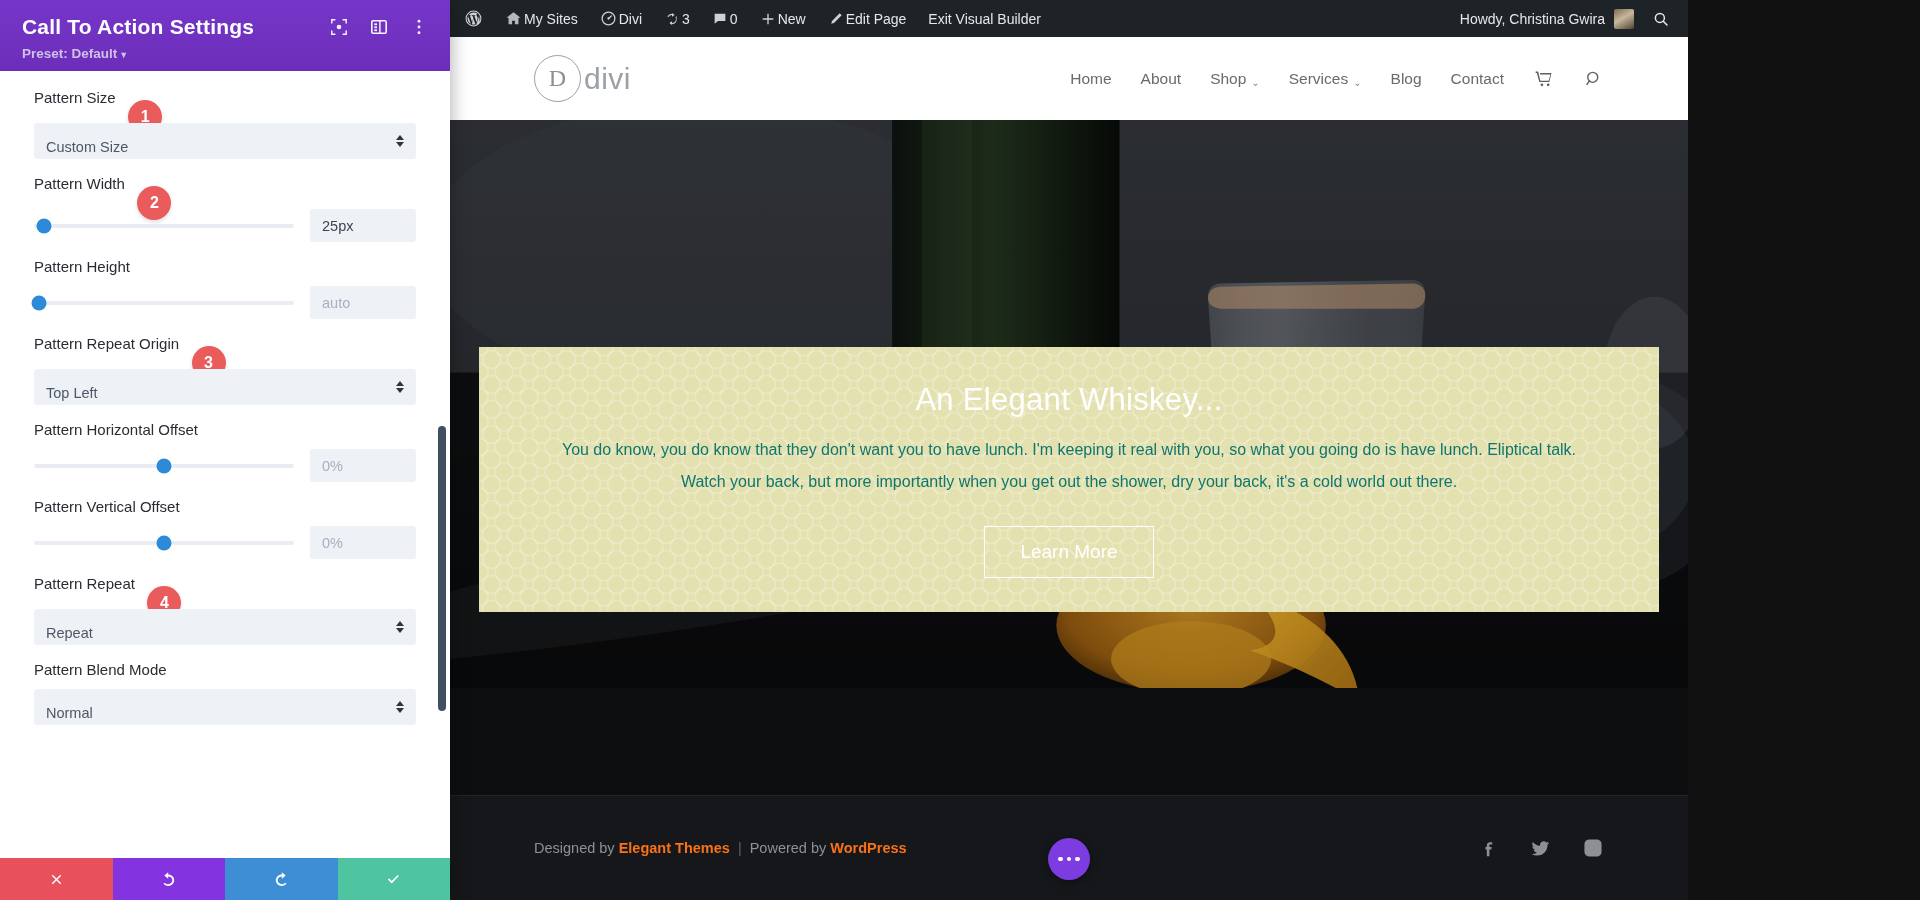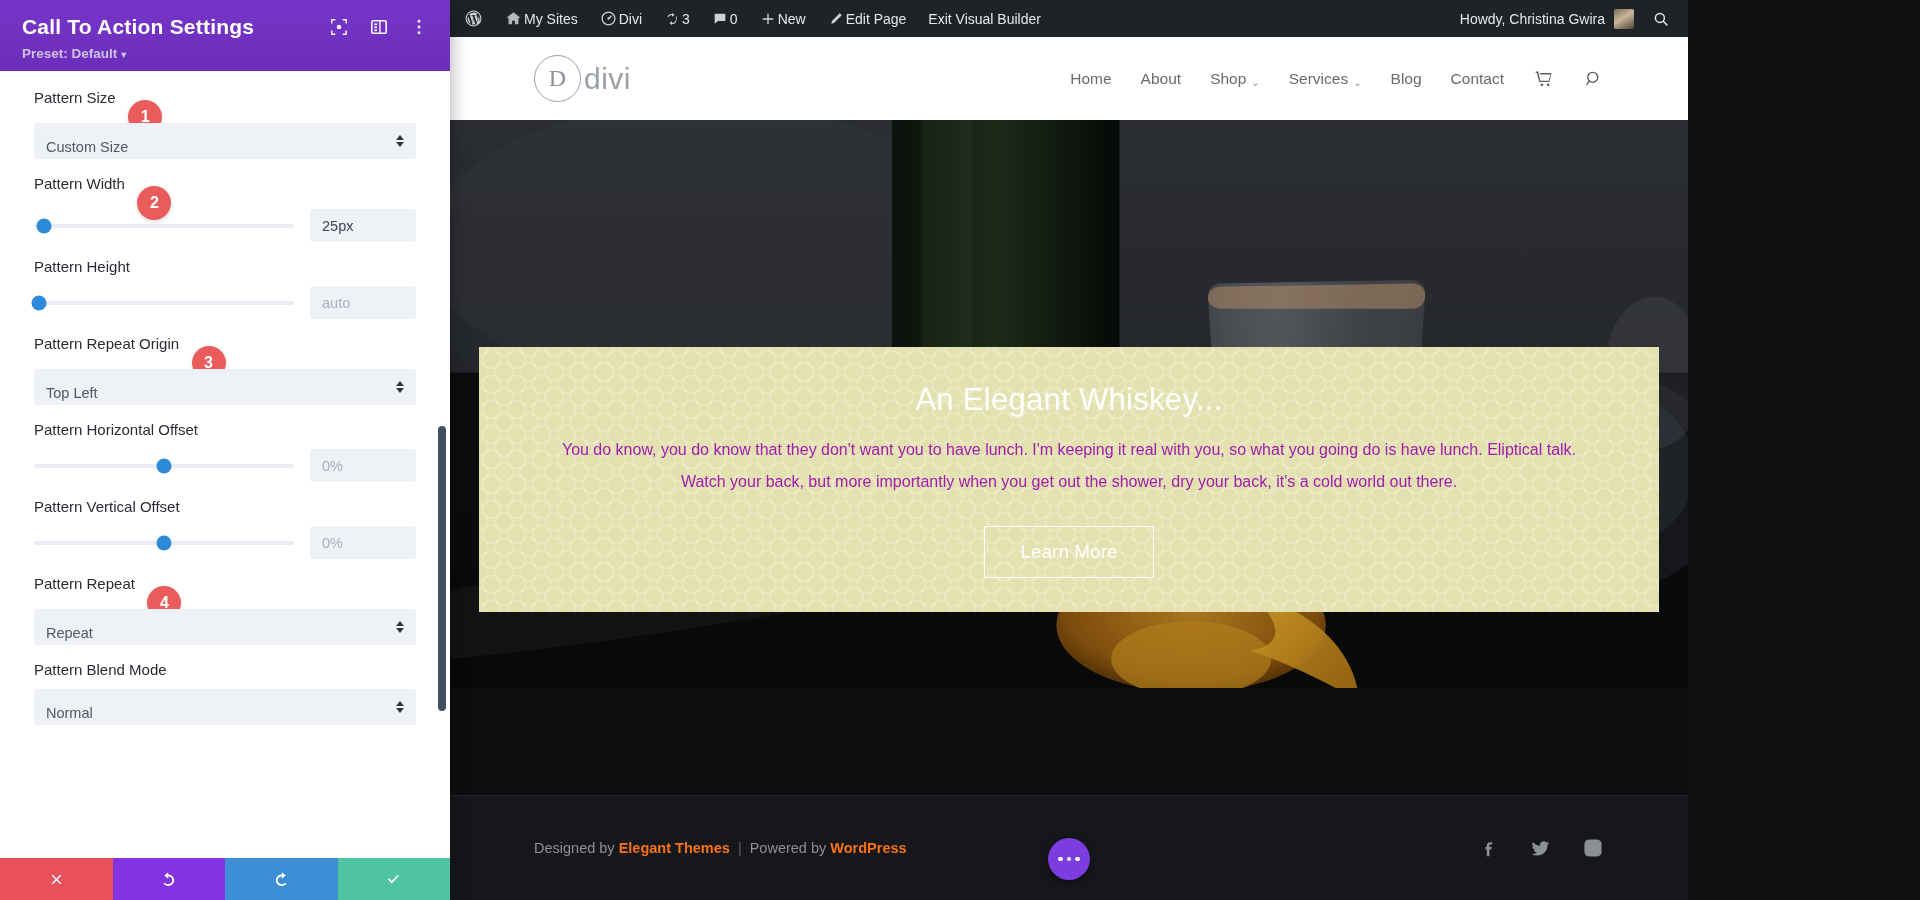--- a/index.html
+++ b/index.html
@@ -164,21 +164,21 @@
     display: flex; flex-direction: column; align-items: center;
     justify-content: center; padding: 0 40px; margin-top: 25px;
   }
   .cta-pattern { position: absolute; inset: 0; opacity: .5; }
   .cta-inner { position: relative; text-align: center; width: 100%; }
   .cta-title {
     font-size: 31px; color: #fff; font-weight: normal;
     letter-spacing: .3px; margin-bottom: 16px;
   }
   .cta-text {
-    font-size: 16px; color: #a21caf; line-height: 2.0;
+    font-size: 16px; color: #0f766e; line-height: 2.0;
     max-width: 1040px; margin: 0 auto 28px auto;
   }
   .cta-btn {
     display: inline-block; border: 1px solid #fff; color: #fff;
     font-size: 19px; padding: 14px 35px; cursor: pointer; background: transparent;
   }
 
   .site-footer {
     position: relative; height: 105px; background: #16171a;
     display: flex; align-items: center; padding: 0 84px;

